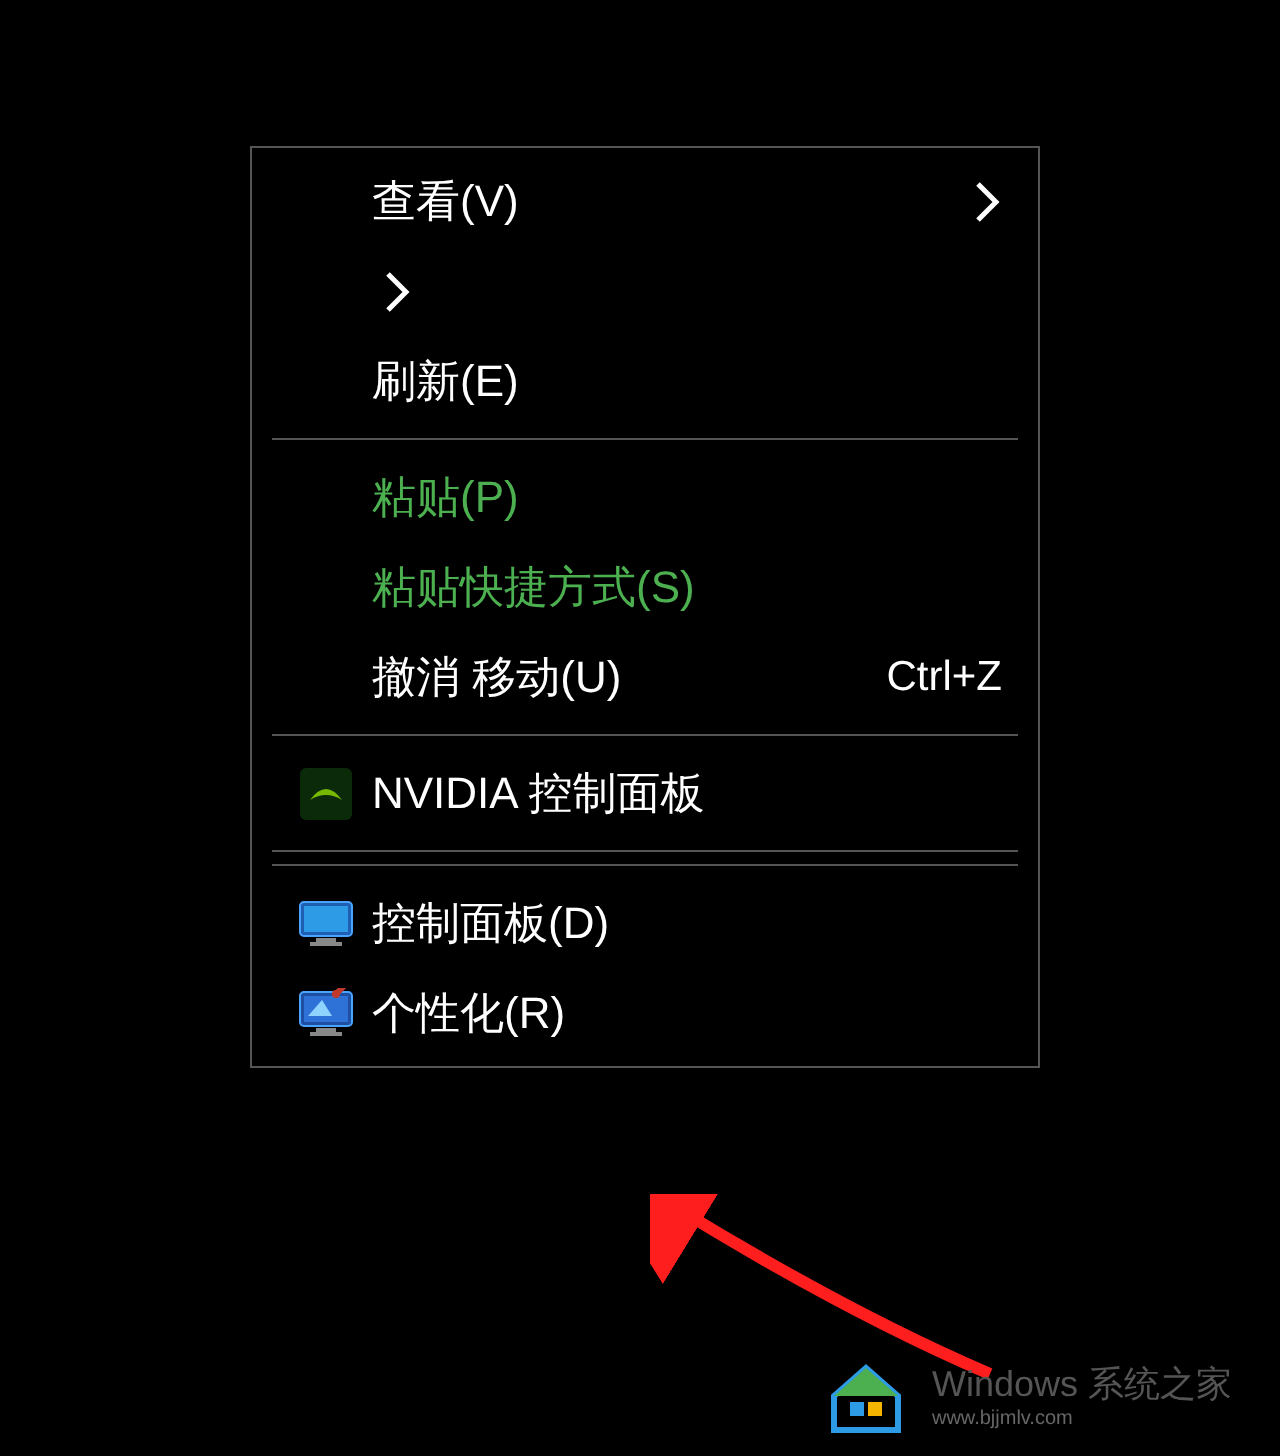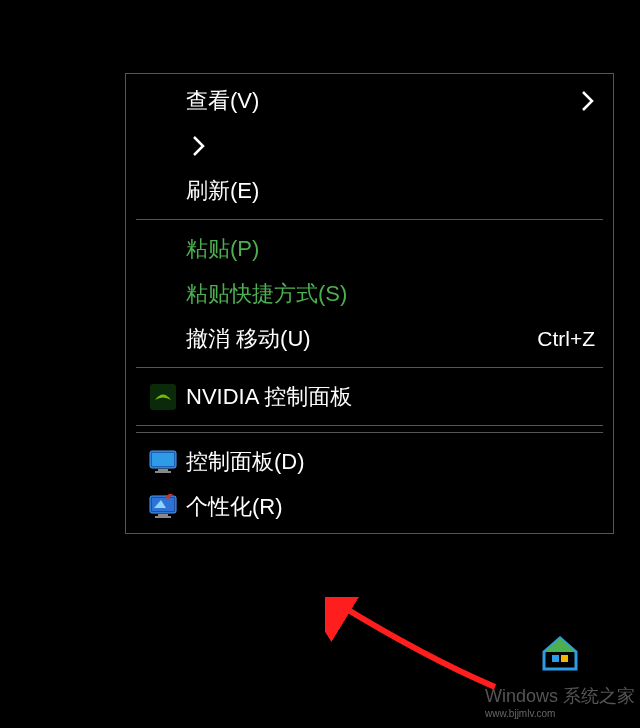--- a/index.html
+++ b/index.html
@@ -4,21 +4,21 @@
   <style>
     * { margin:0; padding:0; box-sizing:border-box; }
     body {
       width:640px; height:728px;
       background:#000;
       font-family:"Microsoft YaHei","Segoe UI",sans-serif;
       position:relative; overflow:hidden;
     }
     .context-menu{
       position:absolute; left:125px; top:73px;
-      width:489px;
+      width:395px;
       border:1px solid #555; background:#000;
       padding:4px 0;
     }
     .mi{
       display:flex; align-items:center;
       height:45px; padding:0 18px 0 14px;
       color:#fff; font-size:22px; cursor:default;
     }
     .mi .ic{ width:46px; display:flex; align-items:center; justify-content:center;}
     .mi .lbl{ flex:1; }
@@ -26,23 +26,23 @@
     .mi .chv{ width:20px; display:flex; justify-content:flex-end;}
     .disabled{ color:#4caf50; }
     .sep{ height:1px; background:#555; margin:6px 10px; }
     svg{display:block;}
 
     .arrow{
       position:absolute; left:325px; top:597px;
       pointer-events:none;
     }
     .watermark{
-      position:absolute; right:5px; bottom:8px;
+      position:absolute; right:24px; bottom:8px;
       display:flex; align-items:center; gap:12px;
-      color:#444; font-size:18px; line-height:1.2;flex-direction:column;
+      color:#444; font-size:18px; line-height:1.2;
     }
     .watermark .wm-text{ text-align:left; }
     .watermark .wm-text .line1{ color:#555; font-weight:500;}
     .watermark .wm-text .line2{ color:#666; font-size:10px;}
   </style>
 </head>
 <body>
 
 <div class="context-menu">
 

